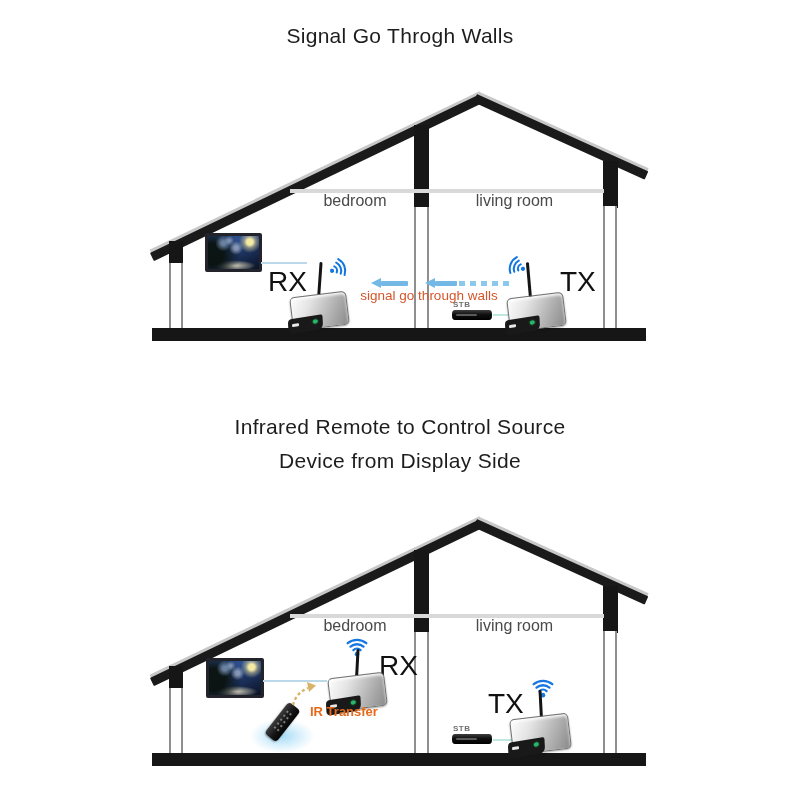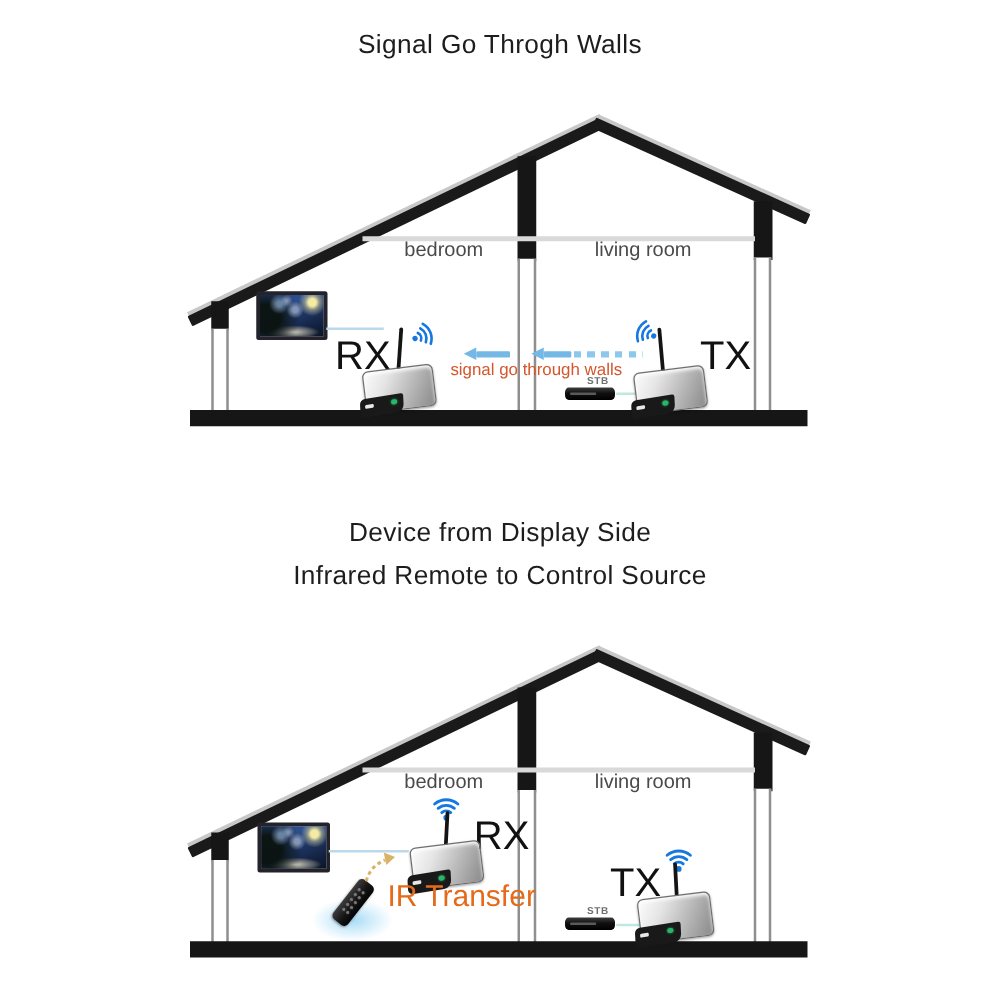--- a/index.html
+++ b/index.html
@@ -4,24 +4,24 @@
 <style>
   * { margin:0; padding:0; box-sizing:border-box; }
   html,body { background:#fff; }
   body { font-family:"Liberation Sans", sans-serif; }
   .canvas { position:relative; width:800px; height:800px; background:#fff; overflow:hidden; }
 
   
   .title { position:absolute; left:0; right:0; text-align:center; font-size:21px; color:#1d1d1d; letter-spacing:.3px; }
   .title2 { line-height:34px; }
   .room-label { position:absolute; font-size:16px; color:#4a4a4a; text-align:center; }
-  .dev-label { position:absolute; font-size:32px; color:#111; }
+  .dev-label { position:absolute; font-size:28px; color:#111; }
   .signal-text { position:absolute; font-size:13.5px; color:#d4562a; text-align:center; white-space:nowrap; }
-  .ir-text { position:absolute; font-size:24px; font-weight:normal; color:#e56a1a; white-space:nowrap; }
-  .stb-label { position:absolute; font-size:8px; font-weight:bold; color:#6f6f6f; text-align:right; letter-spacing:.5px; }
+  .ir-text { position:absolute; font-size:13px; font-weight:bold; color:#e56a1a; white-space:nowrap; }
+  .stb-label { position:absolute; font-size:8px; font-weight:bold; color:#6f6f6f; text-align:left; letter-spacing:.5px; }
 
   
   .roof { position:absolute; height:9px; background:#1a1a1a; transform-origin:0 0; box-shadow:0 -4px 0 -1px #c8c8c8; border-radius:1px; }
   .wall-black { position:absolute; background:#161616; }
   .wall-white { position:absolute; background:#fff; border-left:2px solid #8f8f8f; border-right:2px solid #8f8f8f; }
   .ceiling { position:absolute; height:4px; background:#d9d9d9; }
   .floor { position:absolute; height:13px; background:#161616; }
 
   
   .tv { position:absolute; border:3px solid #23232b; border-radius:2px;
@@ -128,22 +128,22 @@
   <div class="device" style="left:508px; top:295px; width:57px; height:34px;">
     <div class="dev-body"></div>
     <div class="dev-front">
         <span class="led"></span>
         <span class="port"></span>
       </div>
   </div>
   <div class="dev-label" style="left:560px; top:266px;">TX</div>
 
   <div class="title title2" style="top:410px;">
+    <div>Infrared Remote to Control Source</div>
     <div>Device from Display Side</div>
-    <div>Infrared Remote to Control Source</div>
   </div>
 
   <div class="roof" style="left:150px; top:678px; width:368px; transform:rotate(-25.7deg);"></div>
   <div class="roof" style="left:477px; top:519px; width:188px; transform:rotate(24.3deg);"></div>
   <div class="wall-black" style="left:169px; top:666px; width:14px; height:24px;"></div>
   <div class="wall-white" style="left:169px; top:688px; width:14px; height:67px;"></div>
   <div class="wall-black" style="left:414px; top:550px; width:15px; height:84px;"></div>
   <div class="wall-white" style="left:414px; top:632px; width:15px; height:123px;"></div>
   <div class="wall-black" style="left:603px; top:586px; width:15px; height:47px;"></div>
   <div class="wall-white" style="left:603px; top:631px; width:14px; height:124px;"></div>

